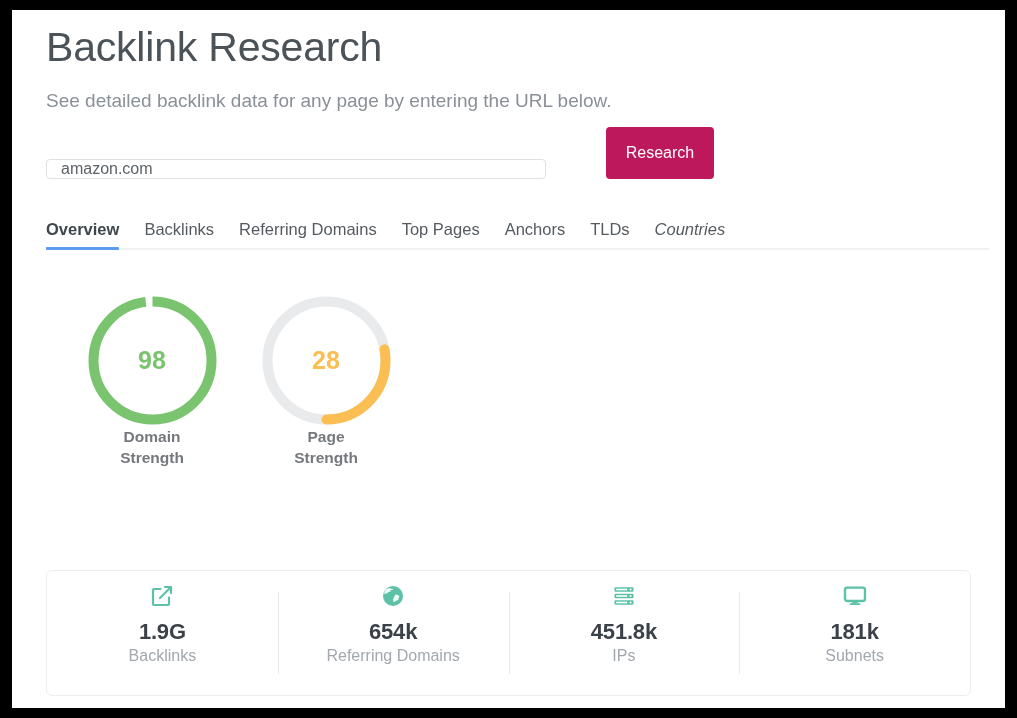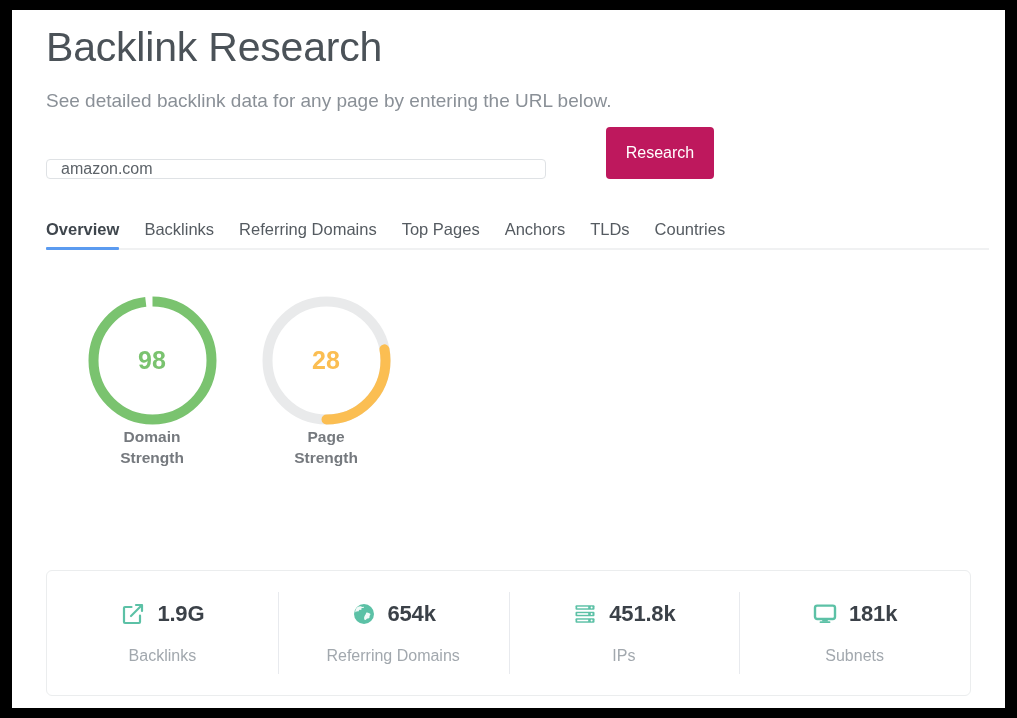--- a/index.html
+++ b/index.html
@@ -115,21 +115,21 @@
     font-size: 16.5px;
     color: #555b61;
     padding: 0 0 9px 0;
     margin-right: 25px;
     cursor: pointer;
     position: relative;
     white-space: nowrap;
     font-weight: 400;
     text-align: center;
   }
-  .tab:last-child { margin-right: 0; }
+  .tab:last-child { margin-right: 0; font-style: italic; }
 
   .tab.active {
     font-weight: 700;
     color: #3f464d;
   }
   .tab.active::after {
     content: "";
     position: absolute;
     left: 0;
     right: 0;
@@ -207,20 +207,21 @@
     width: 1px;
     background: #e8eaee;
   }
 
   .stat-top {
     display: flex;
     align-items: center;
     justify-content: center;
     gap: 11px;
     height: 30px;
+    flex-direction: column;
   }
 
   .stat-icon {
     display: inline-flex;
     align-items: center;
     justify-content: center;
     width: 26px;
     height: 26px;
     color: #5cc1a6;
   }

